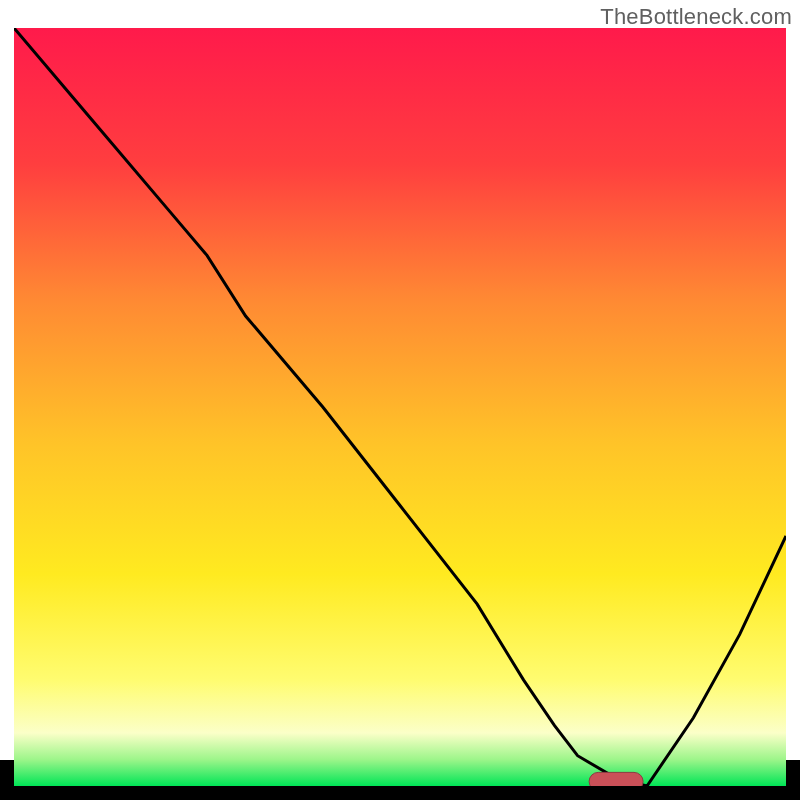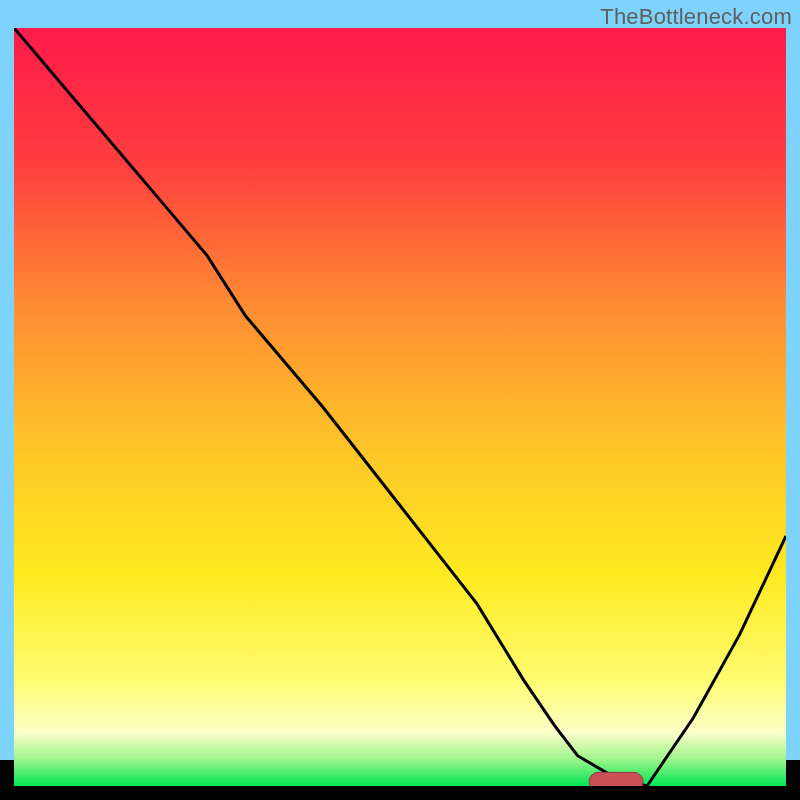--- a/index.html
+++ b/index.html
@@ -8,21 +8,21 @@
     width: 800px;
     height: 800px;
     overflow: hidden;
     font-family: Arial, Helvetica, sans-serif;
     background: #000;
   }
   .frame {
     position: relative;
     width: 800px;
     height: 760px;
-    background: #7dd3fc;
+    background: #ffffff;
   }
   .watermark {
     position: absolute;
     top: 4px;
     right: 8px;
     color: #606060;
     font-size: 22px;
     font-weight: 400;
     letter-spacing: 0.2px;
     z-index: 10;

